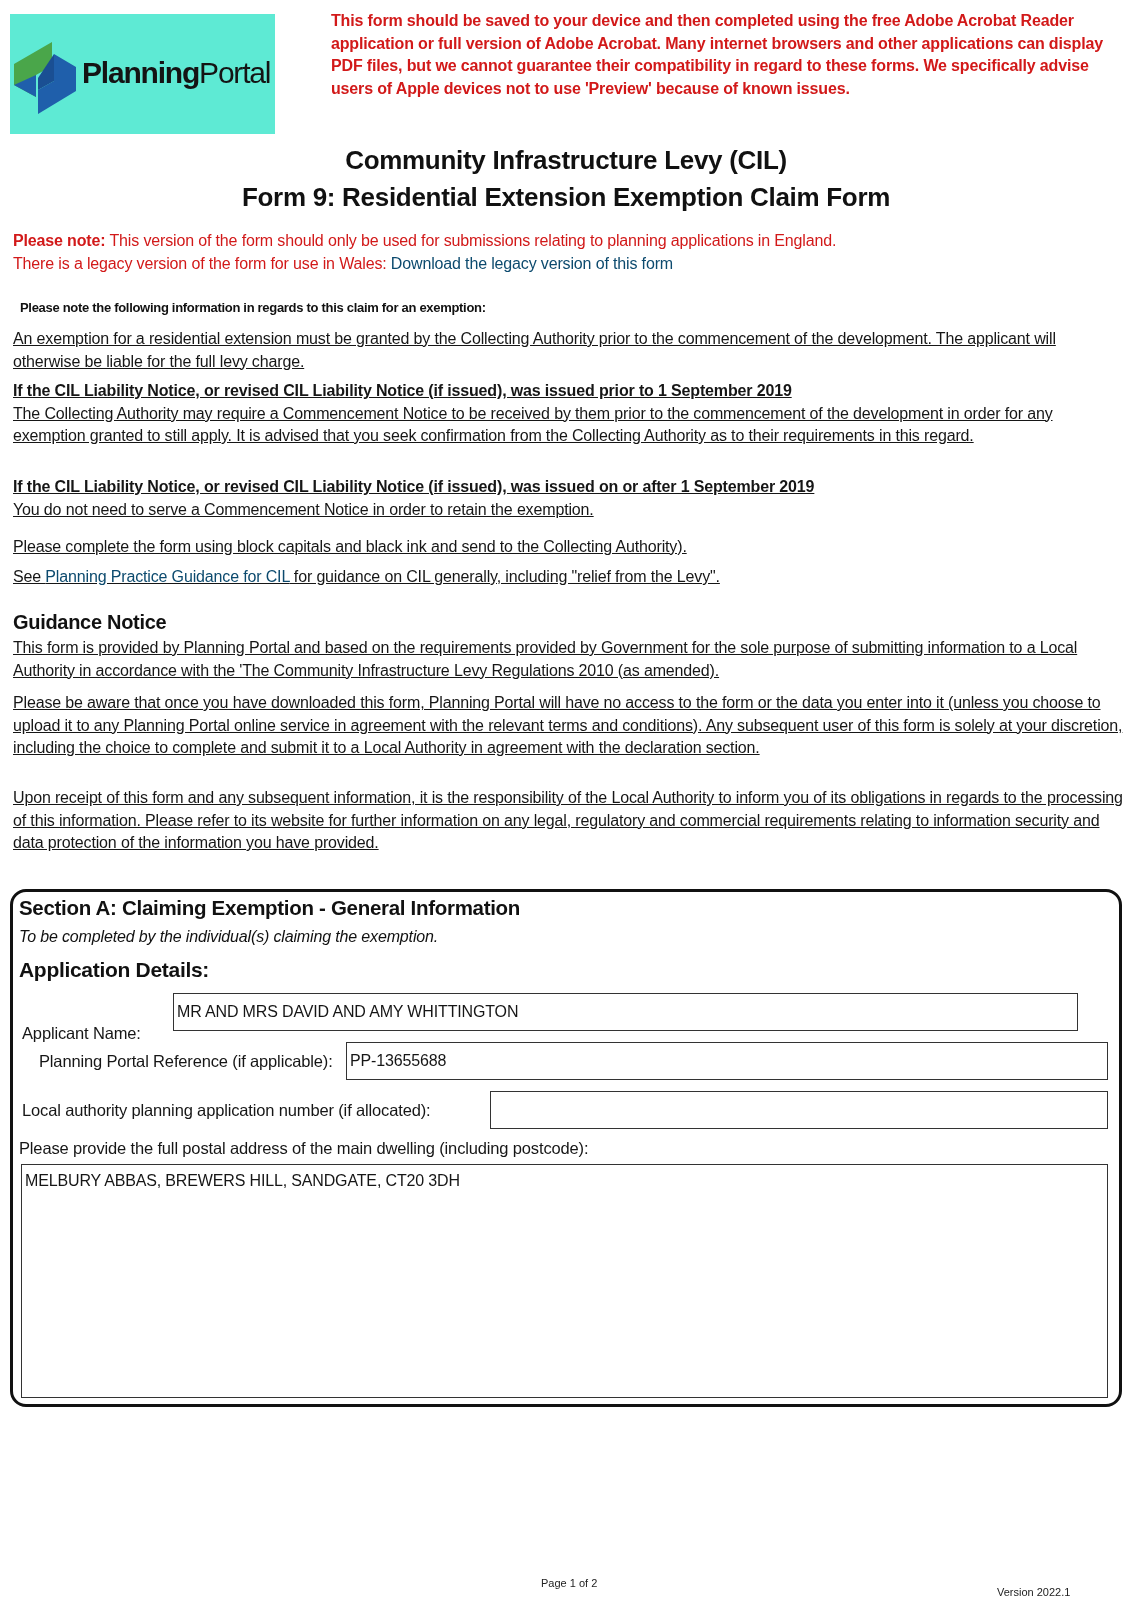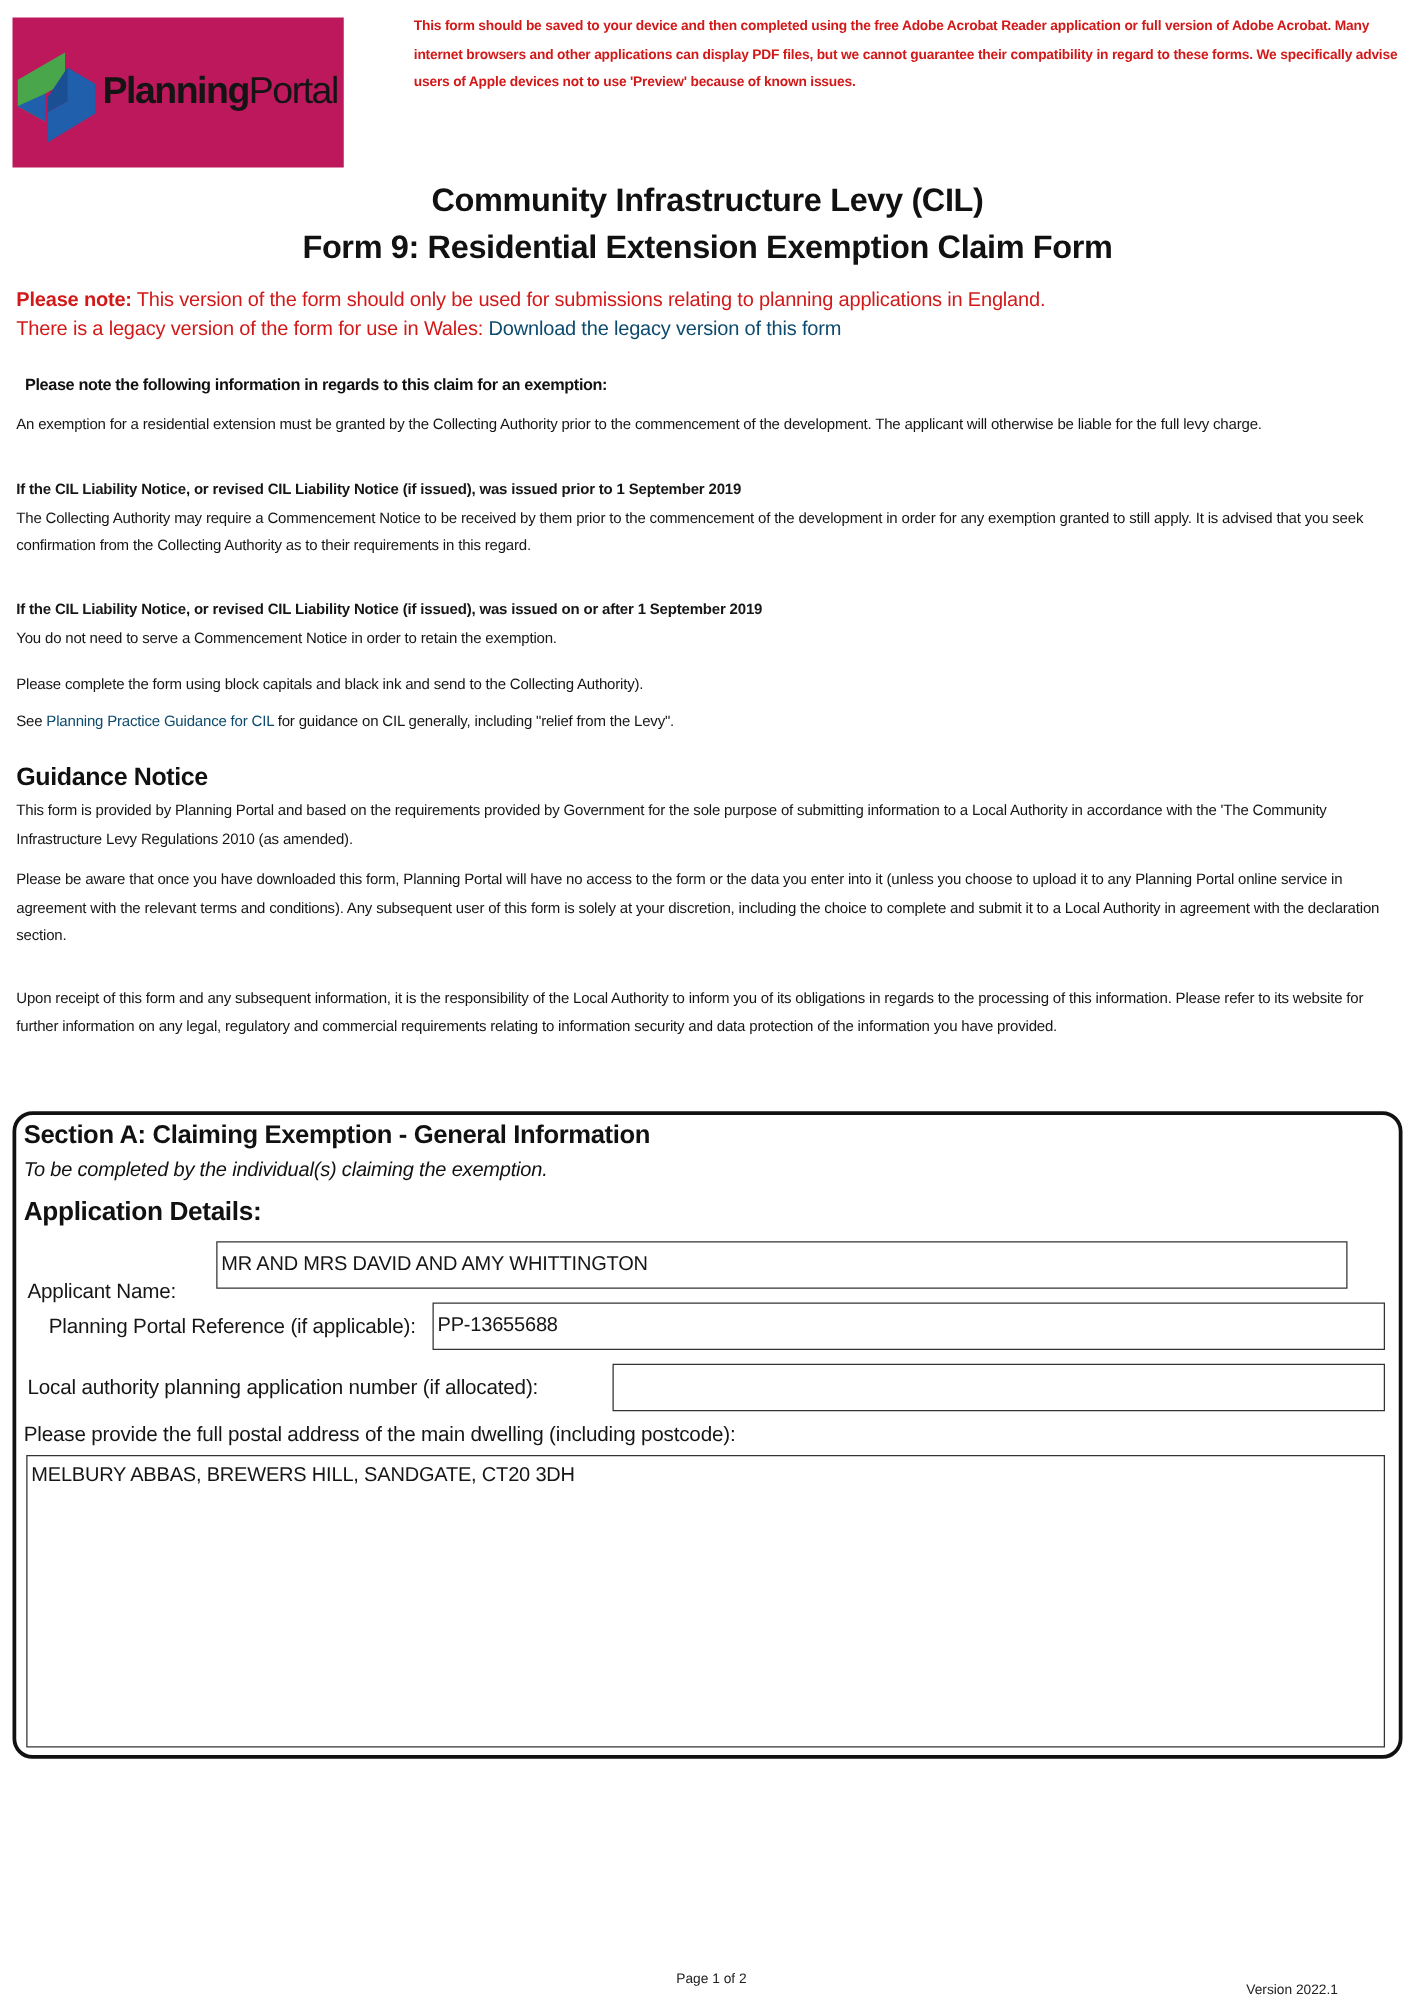--- a/index.html
+++ b/index.html
@@ -3,47 +3,47 @@
 <meta charset="utf-8">
 <style>
   html, body { margin: 0; padding: 0; background: #ffffff; }
   body {
     width: 1132px; height: 1600px; position: relative; overflow: hidden;
     font-family: "Liberation Sans", "DejaVu Sans", sans-serif;
     color: #111111;
   }
   .abs { position: absolute; }
   .logo-box {
-    left: 10px; top: 14px; width: 265px; height: 120px; background: #be185d;
+    left: 10px; top: 14px; width: 265px; height: 120px; background: #5eead4;
   }
   .logo-mark { left: 4px; top: 28px; width: 62px; height: 72px; }
   .logo-text {
     left: 72px; top: 42px; font-size: 30px; letter-spacing: -1.2px; color: #141414;
     white-space: nowrap;
   }
   .logo-text b { font-weight: 700; }
   .logo-text span.light { font-weight: 400; }
 
   .warning {
     left: 331px; top: 10px; width: 790px; color: #d21919;
-    font-weight: 700; font-size: 11px; line-height: 22.6px; letter-spacing: -0.15px;
+    font-weight: 700; font-size: 16px; line-height: 22.6px; letter-spacing: -0.15px;
   }
   .title {
     left: 0; width: 1132px; text-align: center; font-weight: 700; color: #111;
     letter-spacing: -0.3px;
   }
   .title1 { top: 145px; font-size: 26px; }
   .title2 { top: 182px; font-size: 26px; }
 
   .note { left: 13px; top: 229px; font-size: 16px; line-height: 23px; color: #d21919; letter-spacing: -0.15px; }
   .note b { font-weight: 700; }
   .link { color: #0c4a6e; }
 
   .h-info { left: 20px; top: 300px; font-size: 13px; font-weight: 700; letter-spacing: -0.3px; }
-  .para { left: 13px; width: 1110px; font-size: 12px; line-height: 22.5px; letter-spacing: -0.15px; color: #161616; }
+  .para { left: 13px; width: 1110px; font-size: 16px; line-height: 22.5px; letter-spacing: -0.15px; color: #161616; text-decoration: underline; }
   .para b { font-weight: 700; }
 
   .h-privacy { left: 13px; top: 611px; font-size: 20px; font-weight: 700; letter-spacing: -0.3px; }
 
   .section {
     left: 10px; top: 889px; width: 1112px; height: 518px;
     border: 3px solid #111; border-radius: 16px; box-sizing: border-box;
   }
   .sec-title { left: 19px; top: 896px; font-size: 20.5px; font-weight: 700; letter-spacing: -0.3px; }
   .sec-sub { left: 19px; top: 928px; font-size: 16px; font-style: italic; letter-spacing: -0.15px; }

